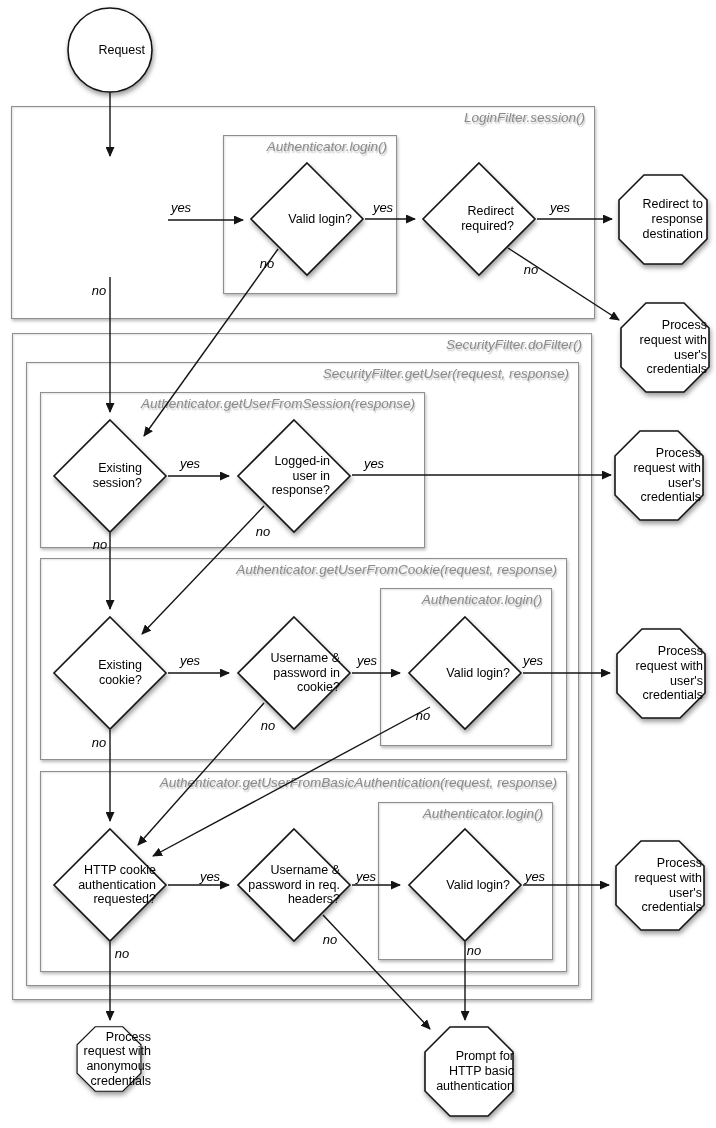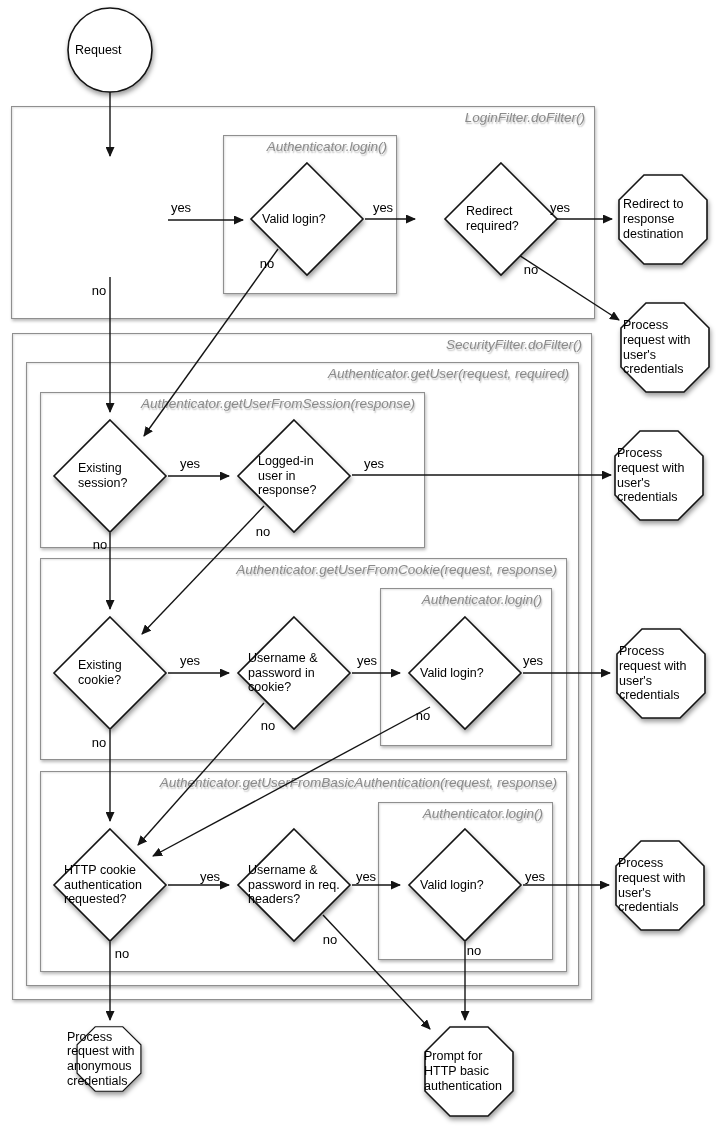--- a/index.html
+++ b/index.html
@@ -14,42 +14,42 @@
   
   .arrows{position:absolute;left:0;top:0;z-index:5;pointer-events:none;}
   .arrows line{stroke:#141414;stroke-width:1.4;}
 
   
   .node{position:absolute;z-index:10;}
   .node svg{position:absolute;left:0;top:0;width:100%;height:100%;overflow:visible;
     filter:drop-shadow(1px 3px 2.5px rgba(0,0,0,0.40));}
   .node svg polygon,.node svg circle{fill:#ffffff;stroke:#141414;stroke-width:1.6;}
   .node-label{position:absolute;left:0;top:0;right:0;bottom:0;display:flex;align-items:center;justify-content:center;
-    text-align:left;font-size:12.5px;line-height:1.18;color:#000;}
+    text-align:right;font-size:12.5px;line-height:1.18;color:#000;}
   .node-label span{display:block;}
 
   
-  .edge-label{position:absolute;transform:translate(-50%,-50%);font-size:13px;color:#000;z-index:20;white-space:nowrap;}
+  .edge-label{position:absolute;transform:translate(-50%,-50%);font-size:13px;color:#000;z-index:20;white-space:nowrap;font-style:italic;}
 </style>
 </head>
 <body>
 
 <div class="stage">
 
   <div class="container" style="left:11px;top:106px;width:582px;height:211px">
-    <div class="container-label">LoginFilter.doFilter()</div>
+    <div class="container-label">LoginFilter.session()</div>
   </div>
   <div class="container" style="left:223px;top:135px;width:172px;height:157px">
     <div class="container-label">Authenticator.login()</div>
   </div>
   <div class="container" style="left:12px;top:333px;width:578px;height:665px">
     <div class="container-label">SecurityFilter.doFilter()</div>
   </div>
   <div class="container" style="left:26px;top:362px;width:551px;height:622px">
-    <div class="container-label">Authenticator.getUser(request, required)</div>
+    <div class="container-label">SecurityFilter.getUser(request, response)</div>
   </div>
   <div class="container" style="left:40px;top:392px;width:383px;height:154px">
     <div class="container-label">Authenticator.getUserFromSession(response)</div>
   </div>
   <div class="container" style="left:40px;top:558px;width:525px;height:200px">
     <div class="container-label">Authenticator.getUserFromCookie(request, response)</div>
   </div>
   <div class="container" style="left:380px;top:588px;width:170px;height:156px">
     <div class="container-label">Authenticator.login()</div>
   </div>
@@ -101,21 +101,21 @@
   </div>
 
   <div class="node" style="left:250px;top:162px;width:114px;height:114px">
     <svg viewBox="0 0 114 114">
         <polygon points="57,1 113,57 57,113 1,57"></polygon>
       </svg>
     <div class="node-label">
         <span style="width:90px">Valid login?</span>
       </div>
   </div>
-  <div class="node" style="left:444px;top:162px;width:114px;height:114px">
+  <div class="node" style="left:422px;top:162px;width:114px;height:114px">
     <svg viewBox="0 0 114 114">
         <polygon points="57,1 113,57 57,113 1,57"></polygon>
       </svg>
     <div class="node-label">
         <span style="width:70px">Redirect required?</span>
       </div>
   </div>
   <div class="node" style="left:53px;top:419px;width:114px;height:114px">
     <svg viewBox="0 0 114 114">
         <polygon points="57,1 113,57 57,113 1,57"></polygon>

